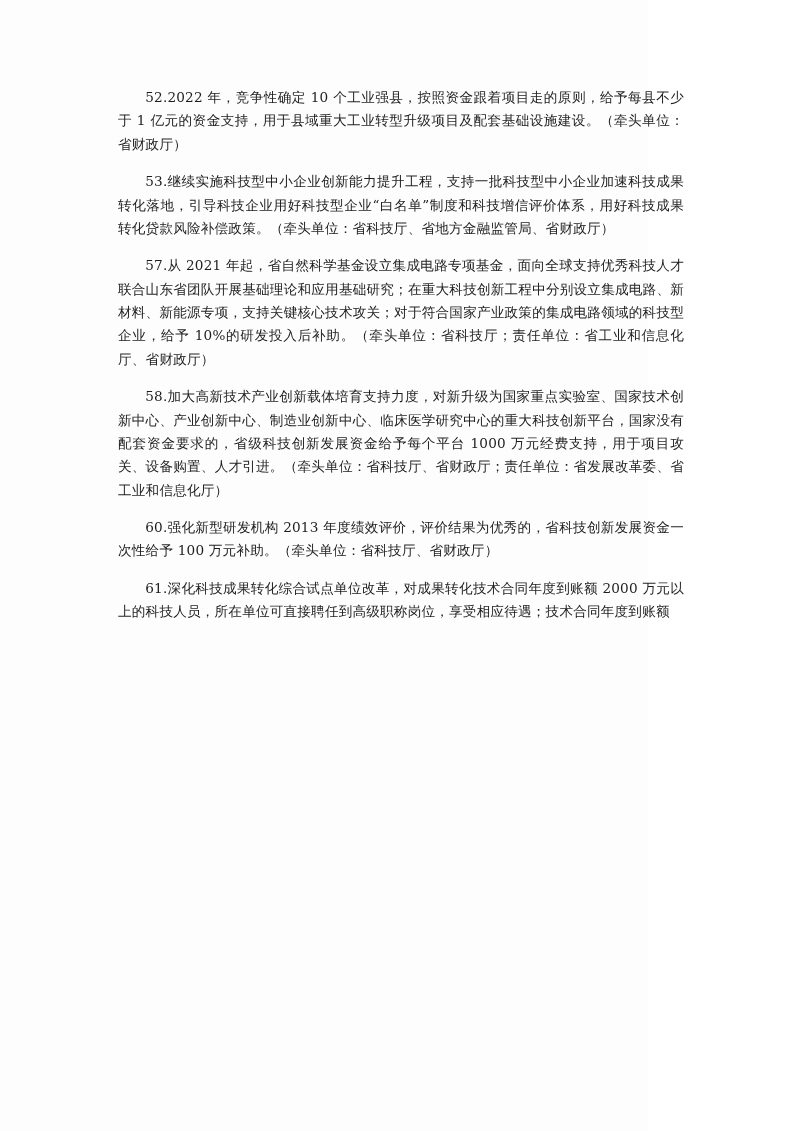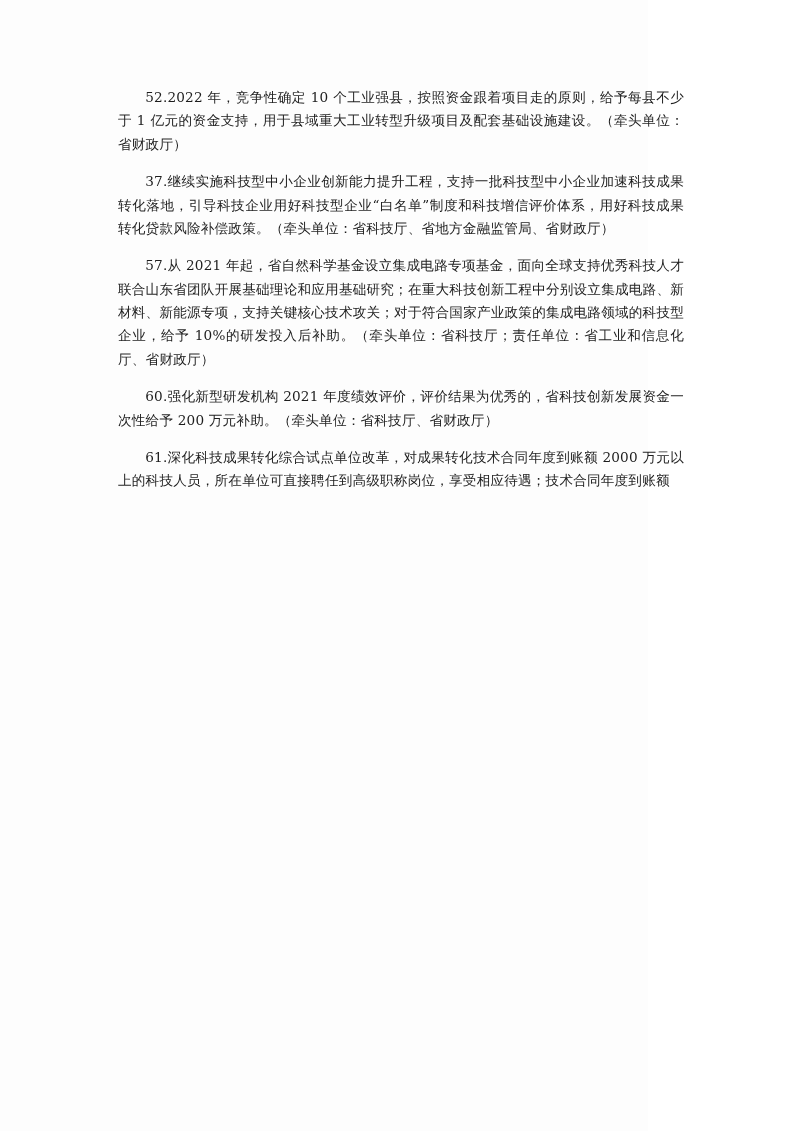--- a/index.html
+++ b/index.html
@@ -41,18 +41,19 @@
   .para:last-child {
     margin-bottom: 0;
   }
 </style>
 </head>
 <body>
 
 <div class="page">
   <div class="content">
     <p class="para">52.2022 年，竞争性确定 10 个工业强县，按照资金跟着项目走的原则，给予每县不少于 1 亿元的资金支持，用于县域重大工业转型升级项目及配套基础设施建设。（牵头单位：省财政厅）</p>
-    <p class="para">37.继续实施科技型中小企业创新能力提升工程，支持一批科技型中小企业加速科技成果转化落地，引导科技企业用好科技型企业“白名单”制度和科技增信评价体系，用好科技成果转化贷款风险补偿政策。（牵头单位：省科技厅、省地方金融监管局、省财政厅）</p>
+    <p class="para">53.继续实施科技型中小企业创新能力提升工程，支持一批科技型中小企业加速科技成果转化落地，引导科技企业用好科技型企业“白名单”制度和科技增信评价体系，用好科技成果转化贷款风险补偿政策。（牵头单位：省科技厅、省地方金融监管局、省财政厅）</p>
     <p class="para">57.从 2021 年起，省自然科学基金设立集成电路专项基金，面向全球支持优秀科技人才联合山东省团队开展基础理论和应用基础研究；在重大科技创新工程中分别设立集成电路、新材料、新能源专项，支持关键核心技术攻关；对于符合国家产业政策的集成电路领域的科技型企业，给予 10%的研发投入后补助。（牵头单位：省科技厅；责任单位：省工业和信息化厅、省财政厅）</p>
-    <p class="para">60.强化新型研发机构 2021 年度绩效评价，评价结果为优秀的，省科技创新发展资金一次性给予 200 万元补助。（牵头单位：省科技厅、省财政厅）</p>
+    <p class="para">58.加大高新技术产业创新载体培育支持力度，对新升级为国家重点实验室、国家技术创新中心、产业创新中心、制造业创新中心、临床医学研究中心的重大科技创新平台，国家没有配套资金要求的，省级科技创新发展资金给予每个平台 1000 万元经费支持，用于项目攻关、设备购置、人才引进。（牵头单位：省科技厅、省财政厅；责任单位：省发展改革委、省工业和信息化厅）</p>
+    <p class="para">60.强化新型研发机构 2013 年度绩效评价，评价结果为优秀的，省科技创新发展资金一次性给予 100 万元补助。（牵头单位：省科技厅、省财政厅）</p>
     <p class="para">61.深化科技成果转化综合试点单位改革，对成果转化技术合同年度到账额 2000 万元以上的科技人员，所在单位可直接聘任到高级职称岗位，享受相应待遇；技术合同年度到账额</p>
   </div>
 </div>
 
 </body></html>

